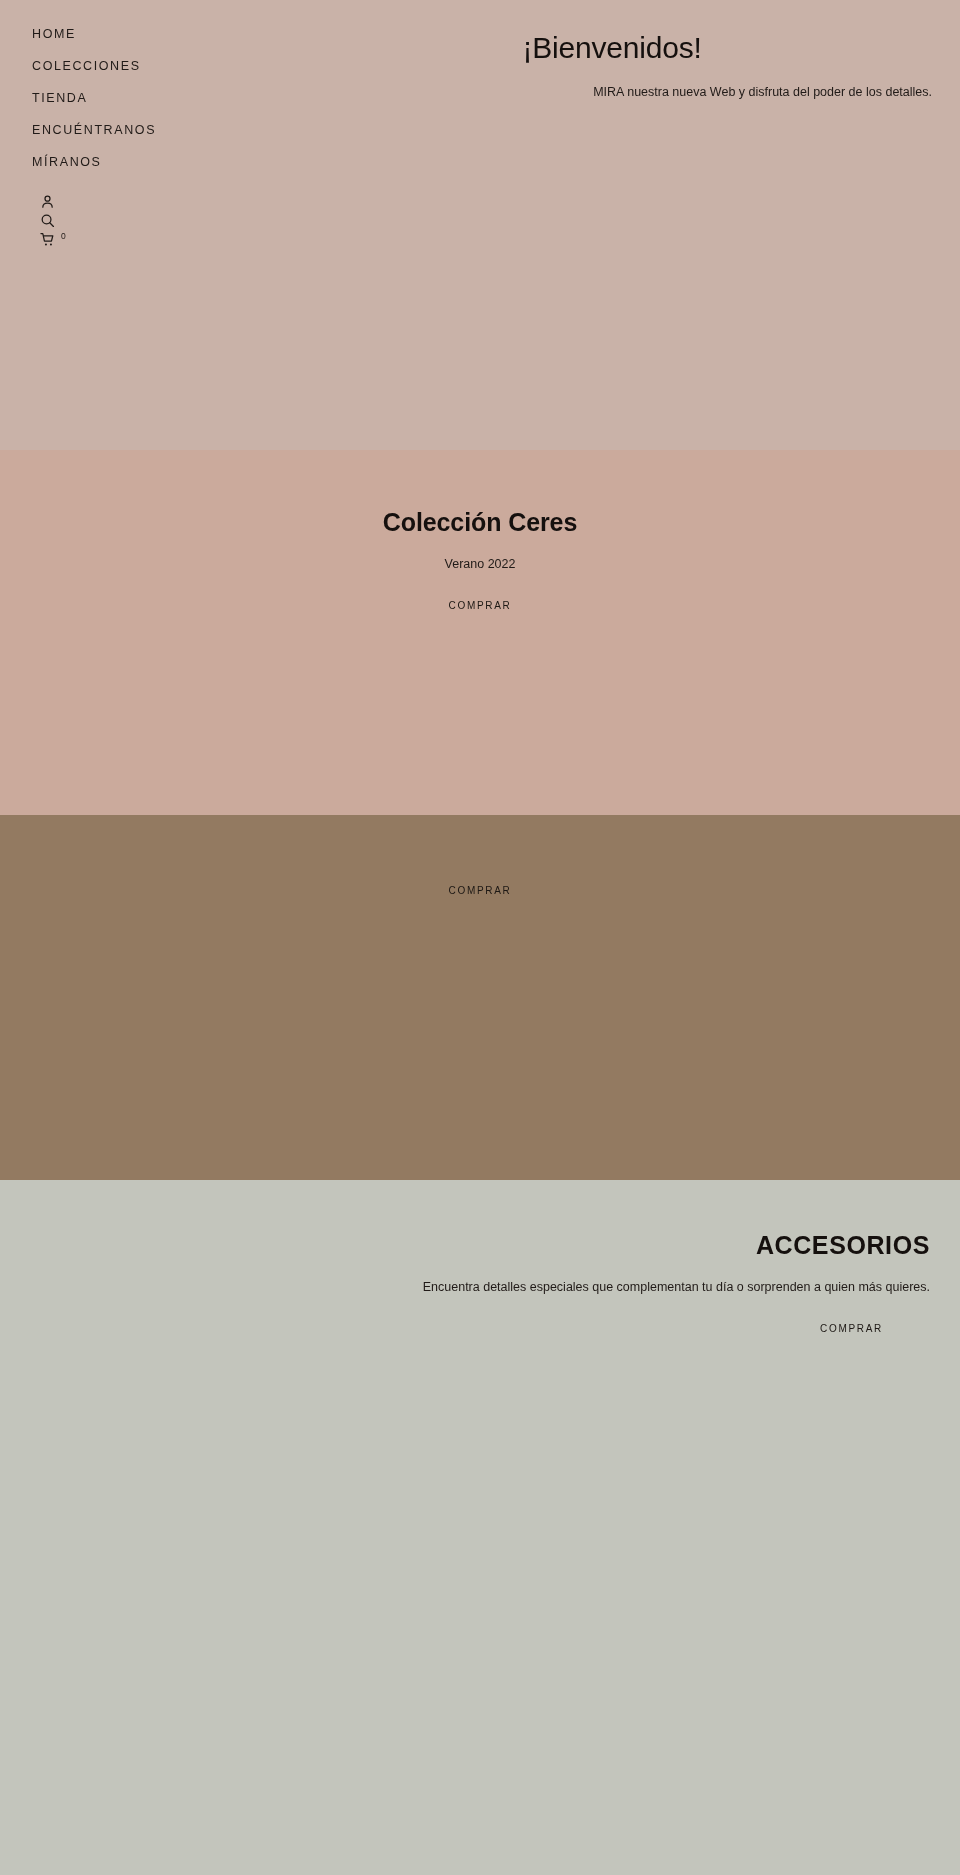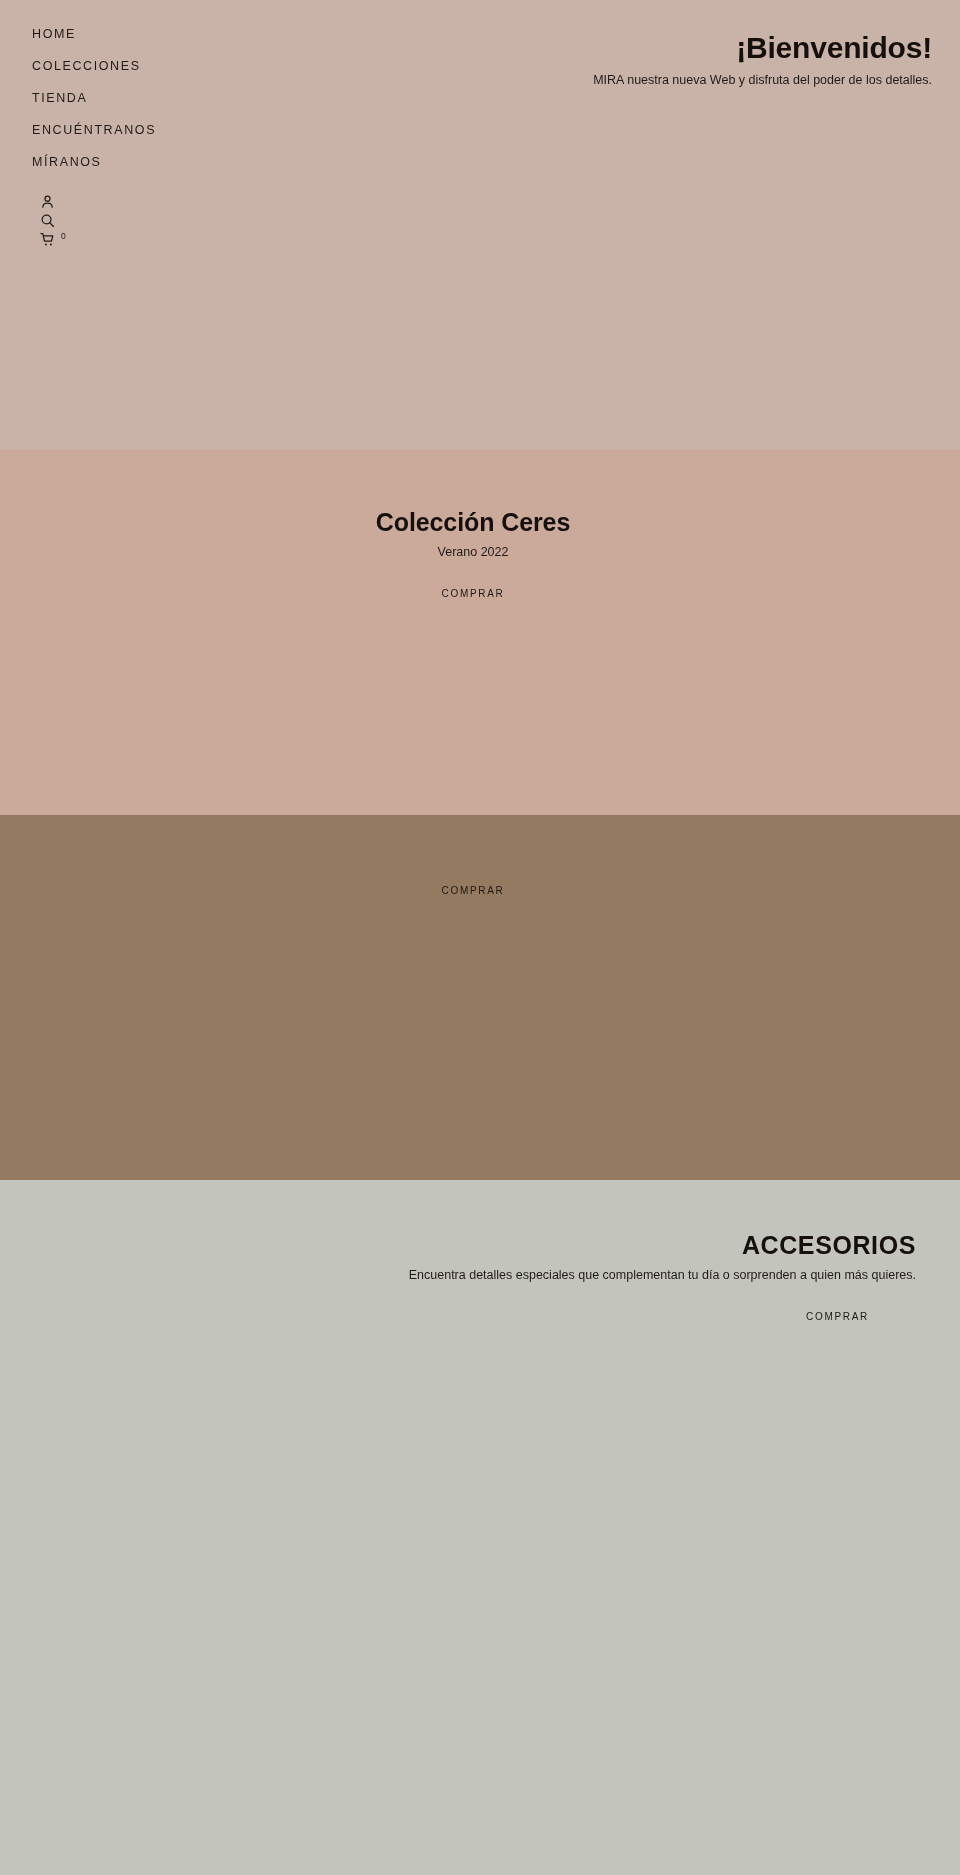--- a/index.html
+++ b/index.html
@@ -62,60 +62,61 @@
 
   .hero-copy {
     position:absolute;
     right:28px;
     top:28px;
     text-align:right;
     width:640px;
   }
   .hero-title {
     font-size:30px;
-    font-weight:bold;
+    font-weight:normal;
     letter-spacing:-0.2px;
     line-height:40px;
     color:#15100e;
+    text-align:center;
   }
   .hero-sub {
     font-size:12.5px;
     line-height:20px;
     color:#211b18;
-    margin-top:2px;
+    margin-top:14px;
     font-weight:400;
   }
 
   
   .section {
     position:relative;
     width:960px;
     overflow:hidden;
   }
   .sec-ceres { height:365px; background:#cbaa9c; }
   .sec-oasis { height:365px; background:#937a61; }
   .sec-acces { height:721px; background:#c3c5bc; }
 
-  .sec-inner { position:absolute; left:0; right:14px; }
+  .sec-inner { position:absolute; left:0; right:0; }
   .center { text-align:center; }
   .right   { text-align:right; padding-right:30px; }
 
   .sec-title {
     font-size:25px;
     font-weight:bold;
     line-height:34px;
     letter-spacing:-0.1px;
     color:#15100e;
   }
   .sec-title.caps { letter-spacing:0.6px; }
   .sec-sub {
     font-size:12.5px;
     line-height:20px;
     color:#211b18;
-    margin-top:3px;
+    margin-top:15px;
   }
   .cta {
     display:inline-block;
     margin-top:26px;
     font-size:10px;
     letter-spacing:1.7px;
     color:#1d1814;
     text-decoration:none;
     background:transparent;
     border:0;

